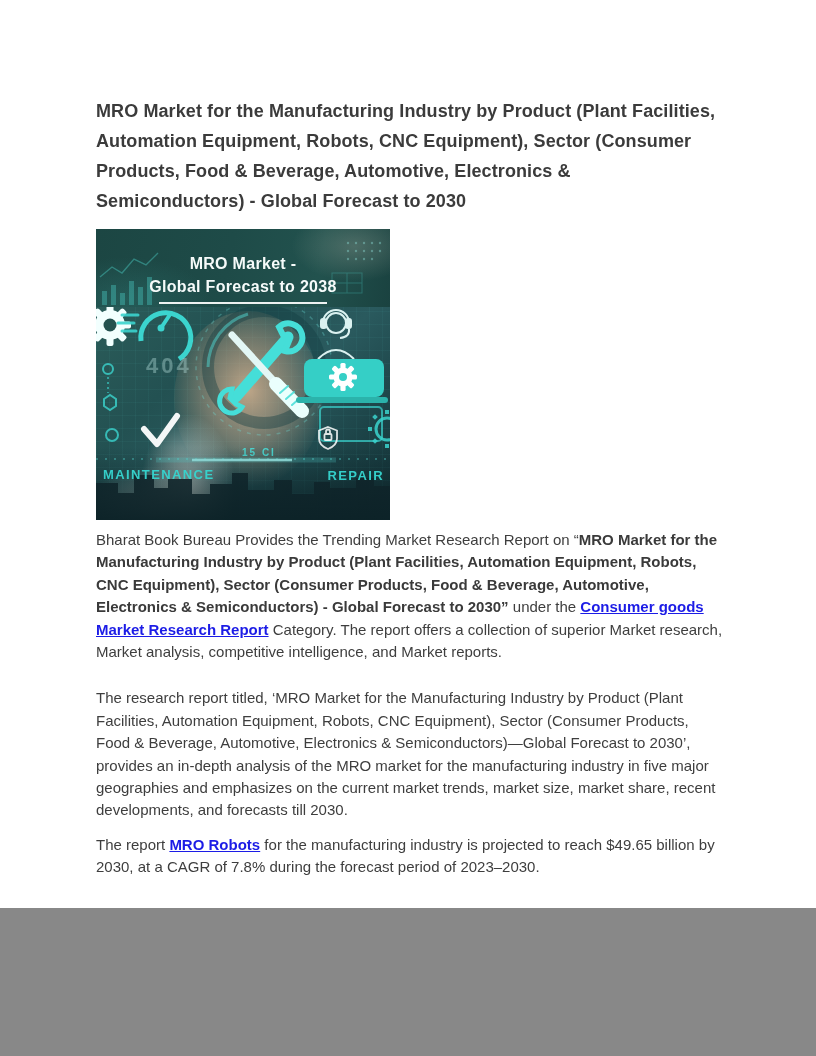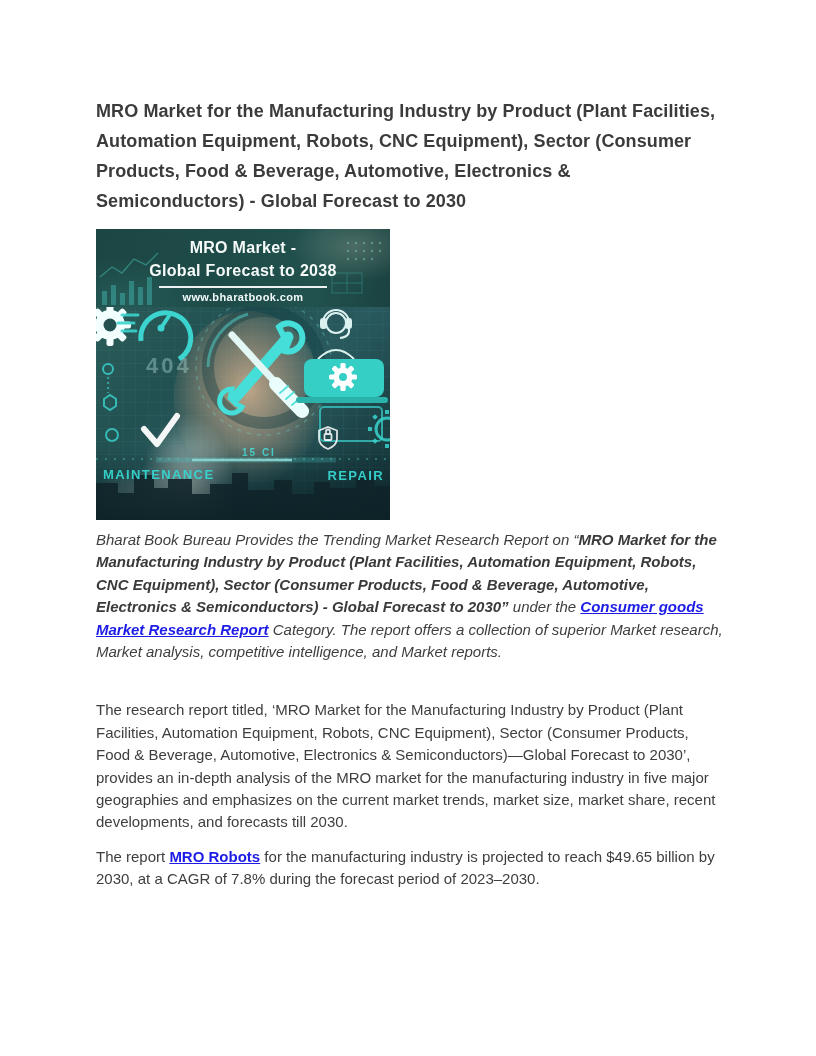--- a/index.html
+++ b/index.html
@@ -1,54 +1,54 @@
 <!DOCTYPE html>
 <html><head>
 <meta charset="utf-8">
 <style>
   * { margin:0; padding:0; box-sizing:border-box; }
   html,body { background:#888; }
   .page {
-    position:relative; width:816px; height:1056px; margin:0 auto;
+    position:relative; width:816px; height:908px; margin:0 auto;
     background:#ffffff; overflow:hidden;
     font-family:"Liberation Sans", sans-serif;
     color:#3e3e3e;
   }
   .content { position:absolute; left:96px; top:96px; width:628px; }
 
   .doc-heading {
     font-size:18px; font-weight:bold; line-height:30px; color:#3b3b3b;
     margin-bottom:13px; letter-spacing:.1px;
   }
 
   
   .cover { width:294px; height:291px; position:relative; overflow:hidden; margin-bottom:9px; }
   .cover-banner {
-    position:relative; height:78px; text-align:center; padding-top:7px;
+    position:relative; height:78px; text-align:center; padding-top:23px;
     background:
       radial-gradient(ellipse 90px 50px at 88% 22%, rgba(150,160,148,.38), transparent 70%),
       radial-gradient(ellipse 120px 60px at 10% 90%, rgba(60,150,145,.25), transparent 70%),
       linear-gradient(100deg, #1c4643 0%, #1e4b48 45%, #22524e 75%, #1a4240 100%);
   }
   .cover-banner-deco { position:absolute; left:0; top:0; width:100%; height:100%; }
   .cover-title { position:relative; color:#f6fbfa; font-weight:bold; font-size:16px; line-height:23px; letter-spacing:.3px; }
   .cover-divider { position:relative; width:168px; height:2px; background:rgba(255,255,255,.92); margin:4px auto 3px auto; }
   .cover-site { position:relative; color:#f2faf9; font-weight:bold; font-size:11px; line-height:13px; letter-spacing:.4px; }
   .cover-photo {
     position:relative; height:213px;
     background:
       repeating-linear-gradient(0deg, rgba(90,210,205,.05) 0 1px, transparent 1px 13px),
       repeating-linear-gradient(90deg, rgba(90,210,205,.05) 0 1px, transparent 1px 13px),
       linear-gradient(135deg, #2b5c59 0%, #235152 30%, #2a5a5e 55%, #1c4347 78%, #132f34 100%);
   }
   .cover-photo svg { position:absolute; left:0; top:0; }
 
   
   .para { font-size:15px; line-height:22.4px; color:#3e3e3e; }
-  .para.p1 { margin-bottom:36px;font-style:italic; }
+  .para.p1 { margin-bottom:24px; }
   .para.p2 { margin-bottom:12px; }
   .para.p3 { margin-bottom:26px; }
   .para strong { font-weight:bold; color:#3a3a3a; }
   a.doc-link { color:#1c1ce6; font-weight:bold; text-decoration:underline; cursor:pointer; }
 </style>
 </head>
 <body>
 
 <div class="page">
   <div class="content">

